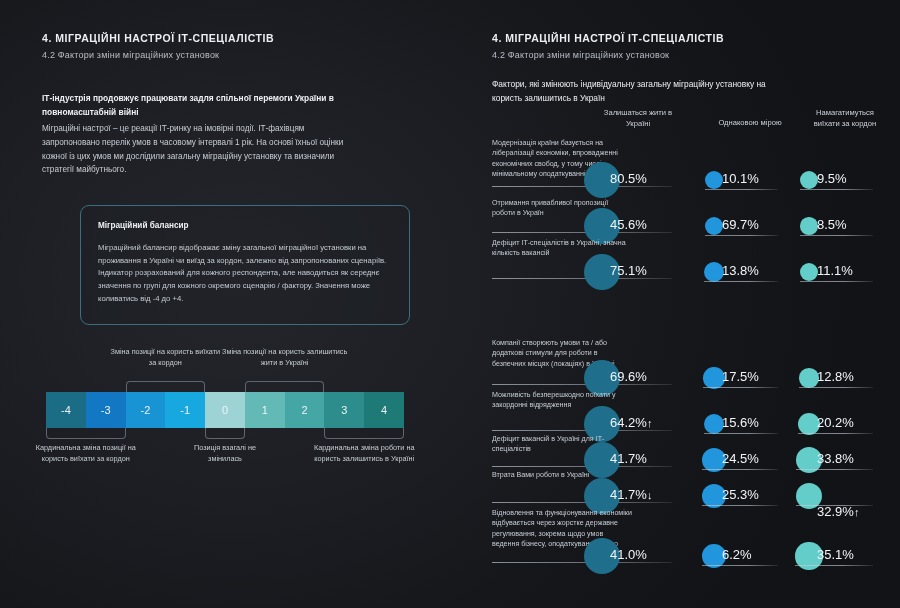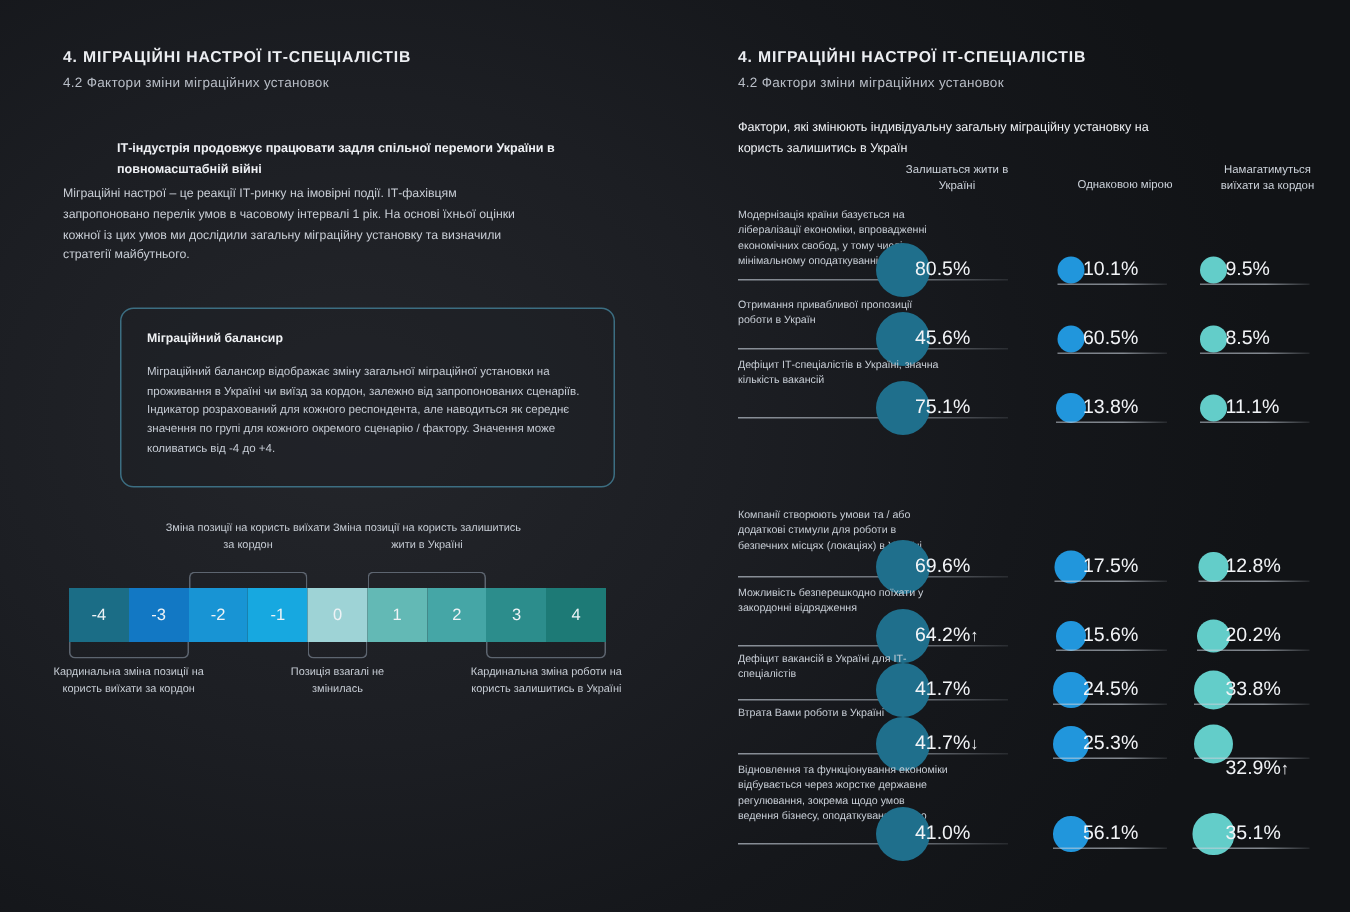--- a/index.html
+++ b/index.html
@@ -44,21 +44,20 @@
   .panel-left  .slide-sub   { left: 42px; top: 50px; }
   .panel-right .slide-title { left: 42px; top: 32px; }
   .panel-right .slide-sub   { left: 42px; top: 50px; }
 
   
   .lead {
     position: absolute;
     left: 42px; top: 92px; width: 300px;
     font-size: 8.4px; font-weight: 700; line-height: 1.62;
     color: #eef0f4;
-    margin-left: 36px;
   }
   .body-para {
     position: absolute;
     left: 42px; top: 122px; width: 312px;
     font-size: 8.2px; font-weight: 400; line-height: 1.68;
     color: #c9ced6;
   }
 
   
   .card {
@@ -187,21 +186,21 @@
           <div class="bubble" style="width: 17.9864px; height: 17.9864px; left: 308.007px; top: 33.0068px; background: rgb(99, 205, 201);"></div>
           <div class="val" style="left: 325px; top: 33px;">9.5%</div>
           <div class="val-rule" style="left: 308.007px; top: 51px; width: 72.9932px;"></div>
         </div>
         <div class="row" style="top: 198px; height: 38px;">
           <div class="row-label" style="top: 0px;">Отримання привабливої пропозиції роботи в Україн</div>
           <div class="row-rule" style="top: 34px;"></div>
           <div class="bubble" style="width: 36px; height: 36px; left: 92px; top: 10px; background: rgb(31, 111, 140);"></div>
           <div class="val" style="left: 118px; top: 19px;">45.6%</div>
           <div class="bubble" style="width: 18.9874px; height: 18.9874px; left: 212.506px; top: 18.5063px; background: rgb(33, 150, 220);"></div>
-          <div class="val" style="left: 230px; top: 19px;">60.5%</div>
+          <div class="val" style="left: 230px; top: 19px;">69.7%</div>
           <div class="val-rule" style="left: 212.506px; top: 37px; width: 73.4937px;"></div>
           <div class="bubble" style="width: 17.4461px; height: 17.4461px; left: 308.277px; top: 19.2769px; background: rgb(99, 205, 201);"></div>
           <div class="val" style="left: 325px; top: 19px;">8.5%</div>
           <div class="val-rule" style="left: 308.277px; top: 37px; width: 72.7231px;"></div>
         </div>
         <div class="row" style="top: 238px; height: 44px;">
           <div class="row-label" style="top: 0px;">Дефіцит ІТ-спеціалістів в Україні, значна кількість вакансій</div>
           <div class="row-rule" style="top: 40px;"></div>
           <div class="bubble" style="width: 36px; height: 36px; left: 92px; top: 16px; background: rgb(31, 111, 140);"></div>
           <div class="val" style="left: 118px; top: 25px;">75.1%</div>
@@ -259,21 +258,21 @@
           <div class="bubble" style="width: 26.5842px; height: 26.5842px; left: 303.708px; top: 12.7079px; background: rgb(99, 205, 201);"></div>
           <div class="val" style="left: 325px; top: 34px;">32.9%<span class="arrow">↑</span></div>
           <div class="val-rule" style="left: 303.708px; top: 35px; width: 77.2921px;"></div>
         </div>
         <div class="row" style="top: 508px; height: 58px;">
           <div class="row-label" style="top: 0px;">Відновлення та функціонування економіки відбувається через жорстке державне регулювання, зокрема щодо умов ведення бізнесу, оподаткування, тощо</div>
           <div class="row-rule" style="top: 54px;"></div>
           <div class="bubble" style="width: 36px; height: 36px; left: 92px; top: 30px; background: rgb(31, 111, 140);"></div>
           <div class="val" style="left: 118px; top: 39px;">41.0%</div>
           <div class="bubble" style="width: 23.8396px; height: 23.8396px; left: 210.08px; top: 36.0802px; background: rgb(33, 150, 220);"></div>
-          <div class="val" style="left: 230px; top: 39px;">56.1%</div>
+          <div class="val" style="left: 230px; top: 39px;">6.2%</div>
           <div class="val-rule" style="left: 210.08px; top: 57px; width: 75.9198px;"></div>
           <div class="bubble" style="width: 27.1955px; height: 27.1955px; left: 303.402px; top: 34.4023px; background: rgb(99, 205, 201);"></div>
           <div class="val" style="left: 325px; top: 39px;">35.1%</div>
           <div class="val-rule" style="left: 303.402px; top: 57px; width: 77.5977px;"></div>
         </div>
       </div>
   </div>
 
 <div class="bracket-top" style="left: 125.556px; top: 381px; width: 79.5556px;"></div>
     <div class="bracket-label" style="width: 110px; left: 110.333px; top: 347px;">Зміна позиції на користь виїхати за кордон</div>

